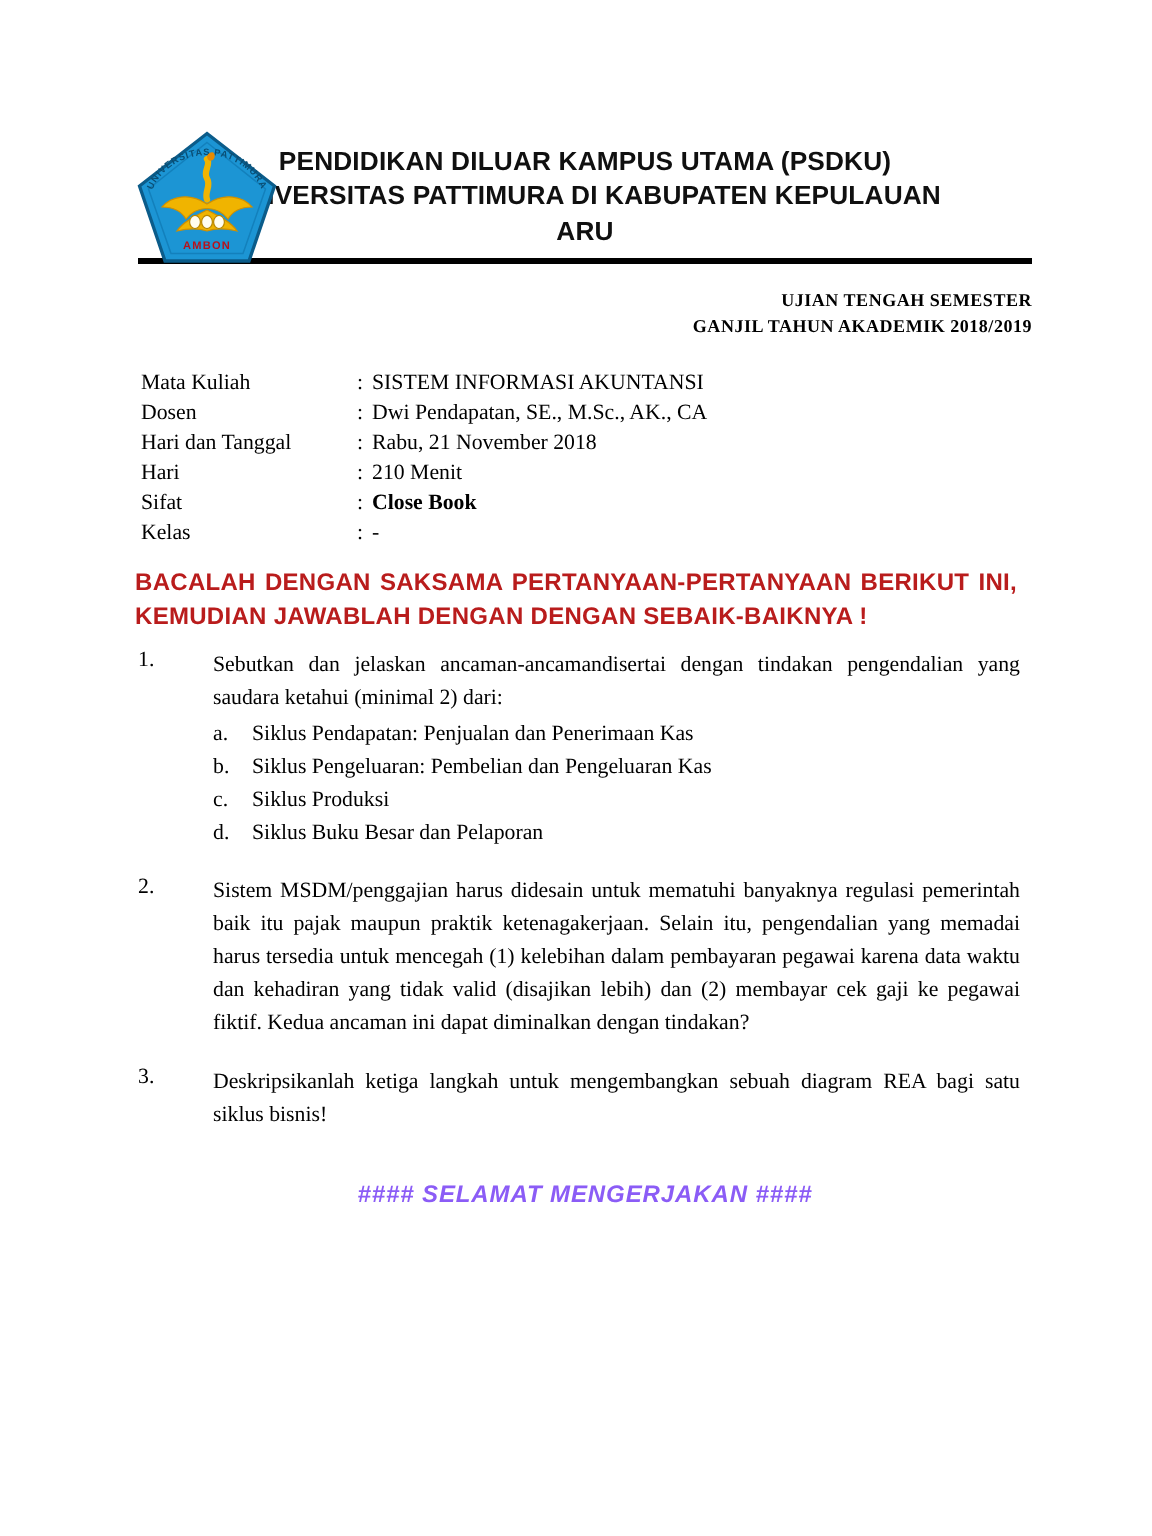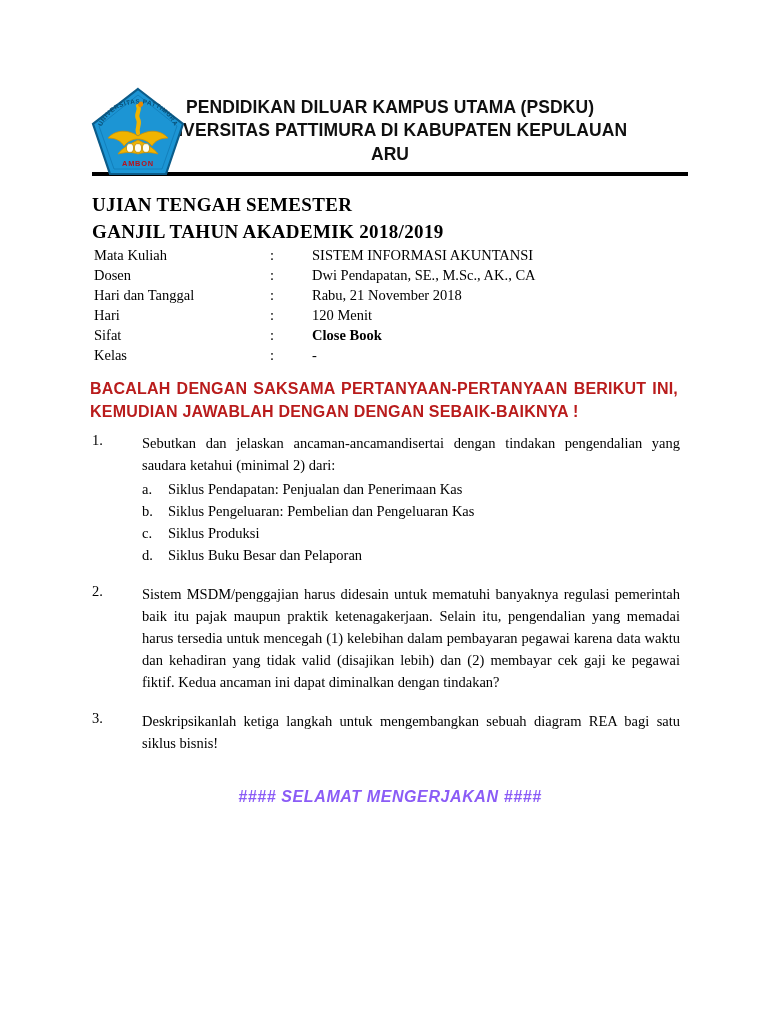--- a/index.html
+++ b/index.html
@@ -59,42 +59,41 @@
     height: 4px;
     background: #000000;
   }
 
   
   .exam-title {
     position: absolute;
     left: 92px;
     top: 192px;
     width: 596px;
-    text-align: left;
+    text-align: right;
     font-family: "Liberation Serif", serif;
     font-weight: bold;
-    font-size: 19px;
+    font-size: 12px;
     line-height: 1.42;
     letter-spacing: 0.35px;
   }
 
   
   .meta {
     position: absolute;
     left: 94px;
     top: 245px;
     width: 560px;
     font-family: "Liberation Serif", serif;
     font-size: 14.5px;
     line-height: 1.38;
   }
   .meta-row {
     display: flex;
     align-items: baseline;
-    gap: 32px;
   }
   .meta-label {
     width: 144px;
     flex: 0 0 144px;
   }
   .meta-colon {
     width: 10px;
     flex: 0 0 10px;
   }
   .meta-value { flex: 1 1 auto; }
@@ -233,21 +232,21 @@
       <span class="meta-value">Dwi Pendapatan, SE., M.Sc., AK., CA</span>
     </div>
     <div class="meta-row">
       <span class="meta-label">Hari dan Tanggal</span>
       <span class="meta-colon">:</span>
       <span class="meta-value">Rabu, 21 November 2018</span>
     </div>
     <div class="meta-row">
       <span class="meta-label">Hari</span>
       <span class="meta-colon">:</span>
-      <span class="meta-value">120 Menit</span>
+      <span class="meta-value">210 Menit</span>
     </div>
     <div class="meta-row">
       <span class="meta-label">Sifat</span>
       <span class="meta-colon">:</span>
       <span class="meta-value bold-italic">Close Book</span>
     </div>
     <div class="meta-row">
       <span class="meta-label">Kelas</span>
       <span class="meta-colon">:</span>
       <span class="meta-value">-</span>

